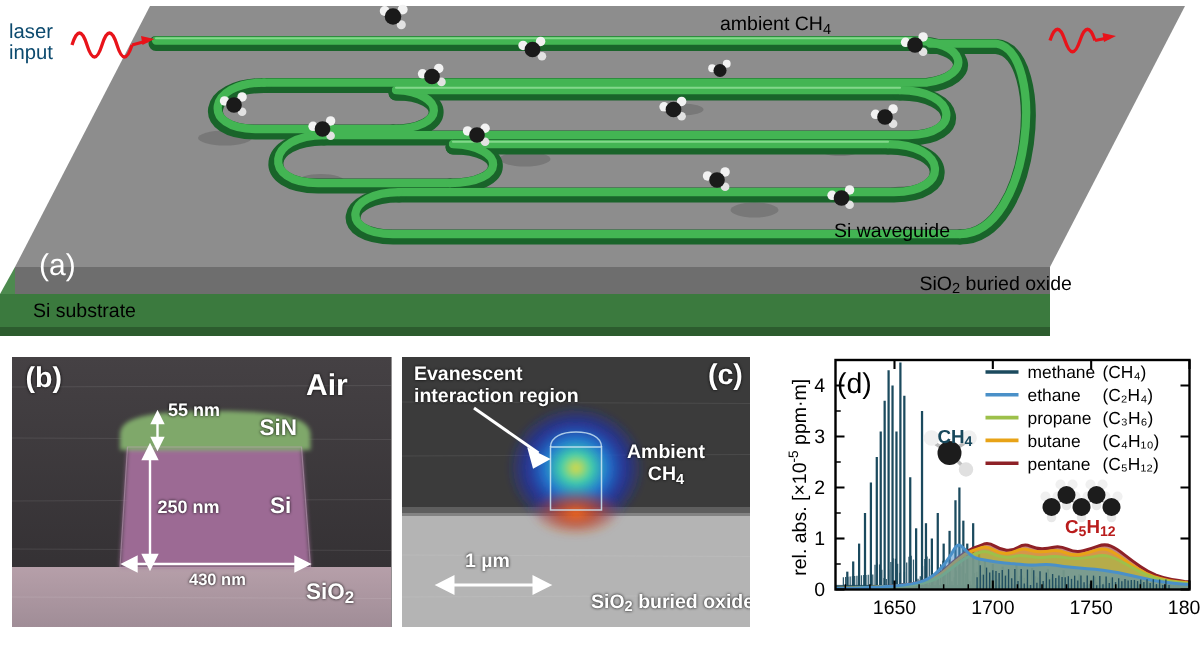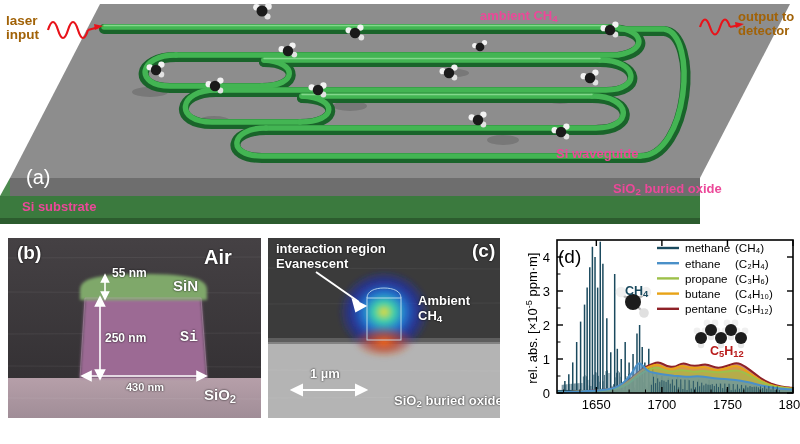--- a/index.html
+++ b/index.html
@@ -4,54 +4,54 @@
 <style>
   html,body{margin:0;padding:0;background:#fff;}
   body{width:800px;height:444px;overflow:hidden;
        font-family:"Liberation Sans","DejaVu Sans",sans-serif;}
   #figure{position:relative;width:800px;height:444px;background:#fff;}
 
   
   #panel-a{position:absolute;left:0;top:0;width:800px;height:228px;overflow:hidden;background:#fff;}
   #a-svg{position:absolute;left:0;top:0;}
 
-  .lbl{position:absolute;color:#ec4899;font-weight:bold;white-space:nowrap;pointer-events:none;}
-  .lbl-red{position:absolute;color:#a16207;font-weight:bold;line-height:1.06;white-space:nowrap;}
+  .lbl{position:absolute;color:#000000;font-weight:normal;white-space:nowrap;pointer-events:none;}
+  .lbl-red{position:absolute;color:#0c4a6e;font-weight:normal;line-height:1.06;white-space:nowrap;}
 
   #a-panel-letter{left:26px;top:166px;font-size:20px;color:#ffffff;font-weight:normal;}
   #a-ambient{left:480px;top:8px;font-size:13px;}
   #a-waveguide{left:556px;top:146px;font-size:13px;}
   #a-oxide{left:613px;top:181px;font-size:13px;}
   #a-substrate{left:22px;top:199px;font-size:13px;}
   #a-laser{left:6px;top:14px;font-size:13.5px;text-align:left;}
   #a-output{left:738px;top:10px;font-size:13px;}
   .sub{font-size:0.75em;vertical-align:-0.25em;}
 
   
   #panel-b{position:absolute;left:8px;top:238px;width:253px;height:180px;overflow:hidden;
            background:#3a3638;}
   #b-svg{position:absolute;left:0;top:0;}
   #panel-b .t{position:absolute;color:#fff;font-weight:bold;white-space:nowrap;text-shadow:0 0 2px #000;}
   #b-letter{left:9px;top:4px;font-size:19px;font-weight:normal;}
   #b-air{left:196px;top:8px;font-size:20px;}
   #b-sin{left:165px;top:39px;font-size:15px;}
   #b-55{left:104px;top:28px;font-size:12px;}
-  #b-si{left:172px;top:91px;font-size:15px;font-family:Liberation Mono, monospace;}
+  #b-si{left:172px;top:91px;font-size:15px;}
   #b-250{left:97px;top:93px;font-size:12px;}
   #b-430{left:118px;top:143px;font-size:11px;}
   #b-sio2{left:196px;top:148px;font-size:15px;}
 
   
   #panel-c{position:absolute;left:268px;top:238px;width:232px;height:180px;overflow:hidden;
            background:#9d9d9d;}
   #c-svg{position:absolute;left:0;top:0;}
   #panel-c .t{position:absolute;color:#fff;font-weight:bold;white-space:nowrap;text-shadow:0 0 2px #000;}
   #c-letter{left:204px;top:2px;font-size:19px;font-weight:normal;}
   #c-evan{left:8px;top:4px;font-size:13px;line-height:1.12;}
-  #c-ambient{left:150px;top:56px;font-size:13px;line-height:1.12;text-align:left;}
+  #c-ambient{left:150px;top:56px;font-size:13px;line-height:1.12;text-align:center;}
   #c-1um{left:42px;top:128px;font-size:13px;}
   #c-sio2{left:126px;top:155px;font-size:13px;}
 
   
   #panel-d{position:absolute;left:505px;top:232px;width:295px;height:212px;background:#fff;}
   #d-svg{position:absolute;left:0;top:0;}
   .d-txt{position:absolute;white-space:nowrap;font-size:12px;color:#000;}
   #d-letter{left:53px;top:14px;font-size:19px;}
   #d-ylabel{position:absolute;left:-58px;top:78px;width:170px;text-align:center;
             transform:rotate(-90deg);font-size:13px;color:#000;white-space:nowrap;}
@@ -239,24 +239,20 @@
       <span>SiO</span><span class="sub">2</span><span> buried oxide</span>
     </div>
 
     <div class="lbl" id="a-substrate">Si substrate</div>
 
     <div class="lbl-red" id="a-laser">
       <div>laser</div>
       <div>input</div>
     </div>
 
-    <div class="lbl-red" id="a-output">
-      <div>output to</div>
-      <div>detector</div>
-    </div>
   </div>
 
   <div id="panel-b">
     <svg id="b-svg" width="253" height="180" viewBox="0 0 253 180">
       <defs>
         <linearGradient id="bgAir" x1="0" y1="0" x2="0" y2="1">
           <stop offset="0%" stop-color="#454144"></stop>
           <stop offset="100%" stop-color="#302d30"></stop>
         </linearGradient>
         <linearGradient id="gOx" x1="0" y1="0" x2="0" y2="1">
@@ -364,22 +360,22 @@
 
       <g stroke="#ffffff" stroke-width="2" fill="#fff">
         <line x1="30" y1="152" x2="92" y2="152"></line>
         <polygon points="24,152 34,147 34,157"></polygon>
         <polygon points="98,152 88,147 88,157"></polygon>
       </g>
     </svg>
 
     <div class="t" id="c-letter">(c)</div>
     <div class="t" id="c-evan">
+      <div>Evanescent</div>
       <div>interaction region</div>
-      <div>Evanescent</div>
     </div>
     <div class="t" id="c-ambient">
       <div>Ambient</div>
       <div><span>CH</span><span class="sub">4</span></div>
     </div>
     <div class="t" id="c-1um">1 µm</div>
     <div class="t" id="c-sio2">
       <span>SiO</span><span class="sub">2</span><span> buried oxide</span>
     </div>
   </div>

